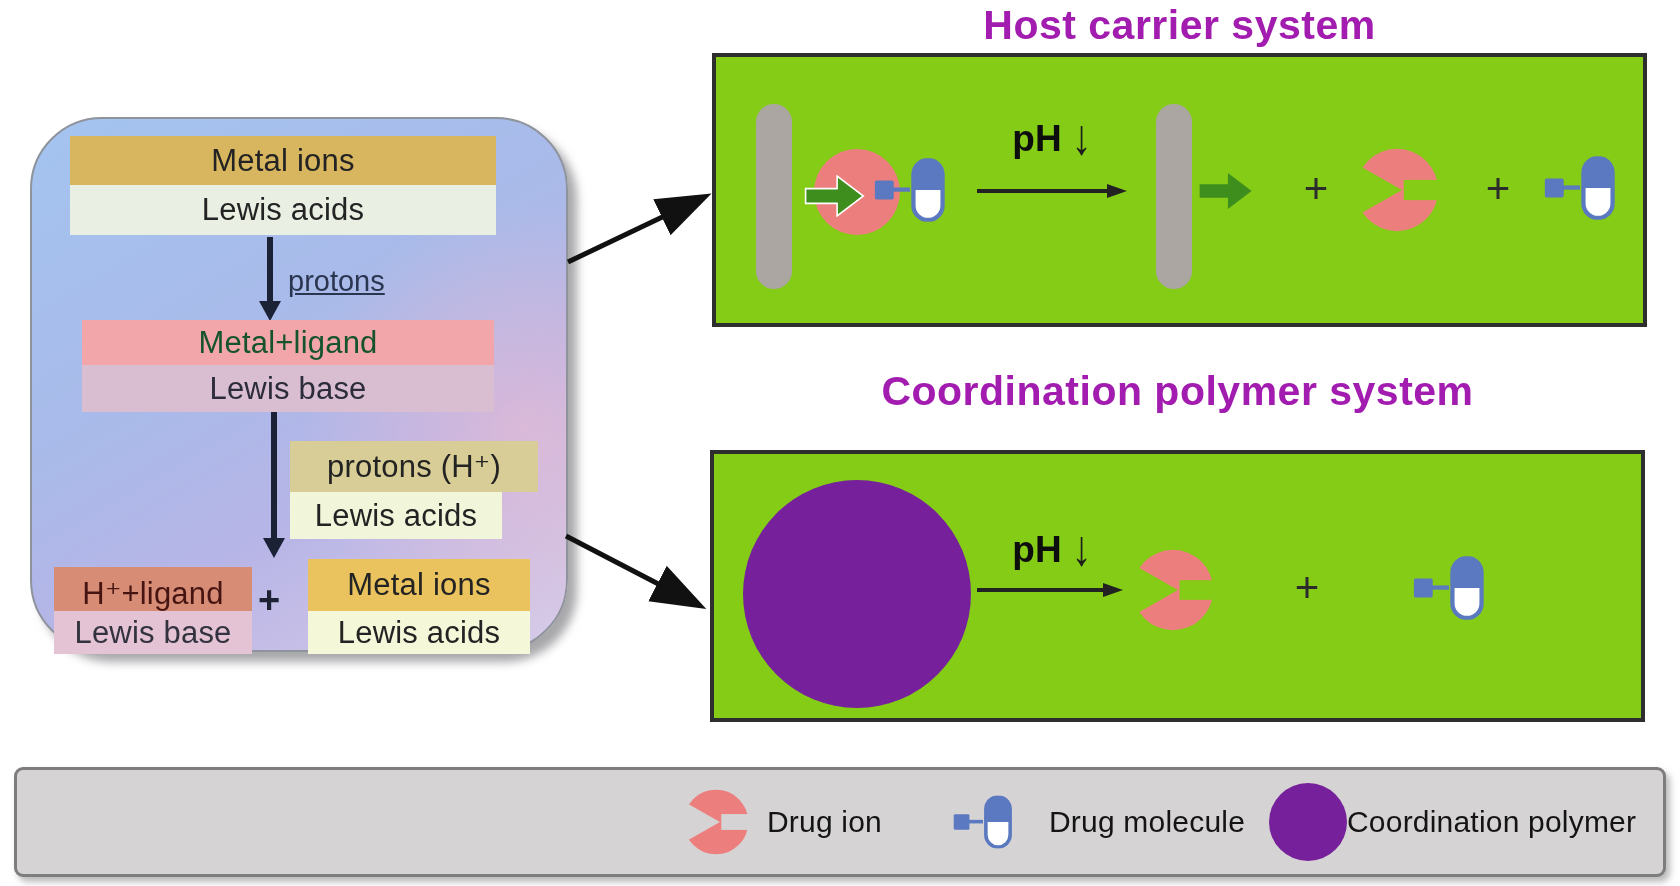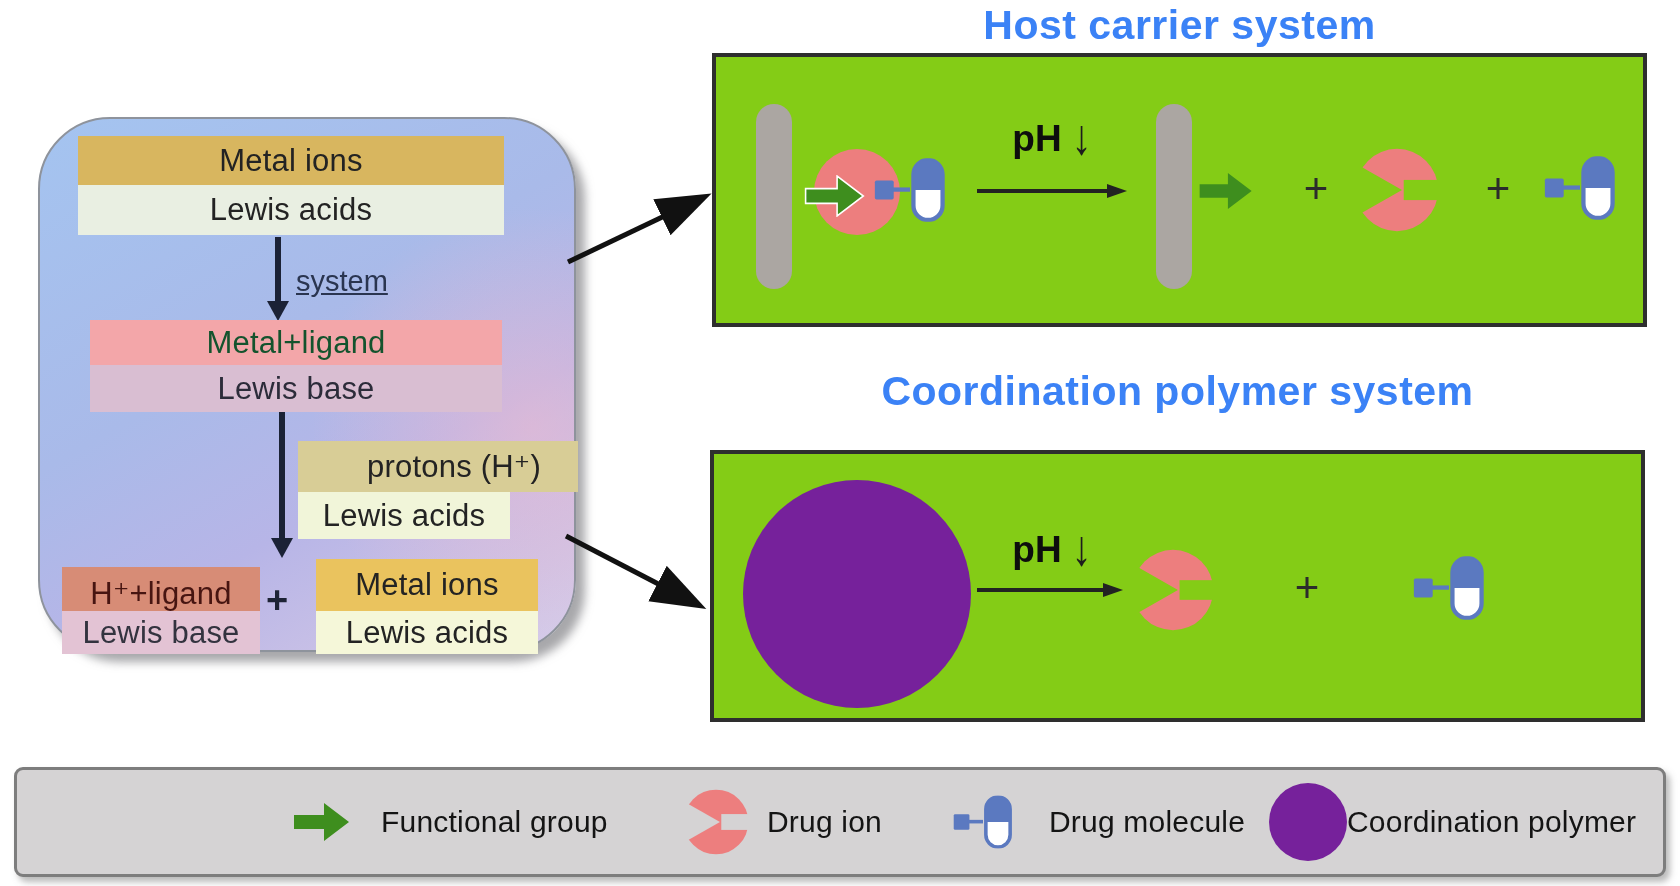--- a/index.html
+++ b/index.html
@@ -2,21 +2,21 @@
 <html style="--gold: #d8b65f; --mint: #e9efe2; --pink-bar: #f3a6a9; --rose-bar: #d9bed2; --tan: #d8cd96; --lightyellow: #f1f5d9; --salmon-red: #d78c76; --rose2: #e3c3d4; --gold2: #eac35e; --lightyellow2: #f5f7d9; --metal-ion-pink: #ed7e7e; --drug-blue: #5b79c0; --functional-green: #3e8e1e; --host-gray: #aba6a2; --legend-pill-gray: #b7b3b4; --polymer-purple: #76219b; --legend-bg: #d5d3d4; --box-border: #2e2e2e; --arrow-navy: #1b2236;"><head>
 <meta charset="utf-8">
 <style>
   html,body{margin:0;padding:0;background:#ffffff;}
   .stage{
     position:relative;width:1680px;height:886px;background:#ffffff;overflow:hidden;
     font-family:"Liberation Sans","DejaVu Sans",sans-serif;color:#1d1d1d;
   }
   
   .flow-panel{
-    position:absolute;left:38px;top:117px;width:534px;height:531px;
+    position:absolute;left:30px;top:117px;width:534px;height:531px;
     border-radius:72px;border:2px solid #8e939c;
     background:
       radial-gradient(circle at 92% 58%, rgba(243,186,205,0.55), rgba(243,186,205,0) 38%),
       linear-gradient(150deg,#a4c4f0 0%,#a9bae9 42%,#b7b5e7 66%,#cdc3e6 88%,#d6cdea 100%);
     box-shadow:9px 10px 10px rgba(110,110,115,0.6);
   }
   .fbox{position:absolute;display:flex;align-items:center;justify-content:center;
         font-size:31px;letter-spacing:0.2px;color:#232323;}
   .fbox.b-gold{background:var(--gold);}
   .fbox.b-mint{background:var(--mint);}
@@ -24,21 +24,21 @@
   .fbox.b-rosebar{background:var(--rose-bar);color:#2c2c3a;}
   .fbox.b-tan{background:var(--tan);}
   .fbox.b-lightyellow{background:var(--lightyellow);}
   .fbox.b-salmon{background:var(--salmon-red);color:#471511;}
   .fbox.b-rose2{background:var(--rose2);color:#33333f;}
   .fbox.b-gold2{background:var(--gold2);}
   .fbox.b-lightyellow2{background:var(--lightyellow2);}
   .flow-plus{position:absolute;font-size:38px;font-weight:700;color:#1d2335;}
   .ligand-label{position:absolute;font-size:29px;color:#2a3550;text-decoration:underline;}
   
-  .system-title{position:absolute;text-align:center;font-size:41px;font-weight:800;color:#3b82f6;letter-spacing:0.5px;}
+  .system-title{position:absolute;text-align:center;font-size:41px;font-weight:800;color:#a21caf;letter-spacing:0.5px;}
   .system-box{position:absolute;background:#84cc16;border:4px solid var(--box-border);box-sizing:border-box;}
   .host-pill{position:absolute;background:var(--host-gray);border-radius:20px;}
   .pink-circle{position:absolute;border-radius:50%;background:var(--metal-ion-pink);}
   .purple-circle{position:absolute;border-radius:50%;background:var(--polymer-purple);}
   .plus-sign{position:absolute;font-size:42px;font-weight:500;color:#2c2c2c;width:44px;text-align:center;}
   .ph-group{position:absolute;}
   .ph-text{font-size:37px;font-weight:800;color:#0d0d0d;white-space:nowrap;}
   .ph-down{font-size:40px;font-weight:400;display:inline-block;transform:scaleY(1.25);margin-left:10px;}
   .abs{position:absolute;}
   
@@ -81,31 +81,31 @@
   </svg>
 
   <div class="flow-panel">
     <div class="fbox b-gold" style="left:38px;top:17px;width:426px;height:49px;">Metal ions</div>
     <div class="fbox b-mint" style="left:38px;top:66px;width:426px;height:50px;">Lewis acids</div>
 
     <svg class="abs" style="left:225px;top:118px;" width="26" height="84" viewBox="0 0 26 84">
       <line x1="13" y1="0" x2="13" y2="66" stroke="#1b2236" stroke-width="6"></line>
       <polygon points="2,64 24,64 13,84" fill="#1b2236"></polygon>
     </svg>
-    <div class="ligand-label" style="left:256px;top:146px;">system</div>
+    <div class="ligand-label" style="left:256px;top:146px;">protons</div>
 
     <div class="fbox b-pinkbar" style="left:50px;top:201px;width:412px;height:45px;">Metal+ligand</div>
     <div class="fbox b-rosebar" style="left:50px;top:246px;width:412px;height:47px;">Lewis base</div>
 
     <svg class="abs" style="left:229px;top:293px;" width="26" height="146" viewBox="0 0 26 146">
       <line x1="13" y1="0" x2="13" y2="128" stroke="#1b2236" stroke-width="6"></line>
       <polygon points="2,126 24,126 13,146" fill="#1b2236"></polygon>
     </svg>
 
-    <div class="fbox b-tan" style="left:258px;top:322px;width:248px;height:51px;padding-left:32px;">protons (H⁺)</div>
+    <div class="fbox b-tan" style="left:258px;top:322px;width:248px;height:51px;">protons (H⁺)</div>
     <div class="fbox b-lightyellow" style="left:258px;top:373px;width:212px;height:47px;">Lewis acids</div>
 
     <div class="fbox b-salmon" style="left:22px;top:440px;width:198px;height:52px;margin-top:8px;">H⁺+ligand</div>
     <div class="fbox b-rose2" style="left:22px;top:492px;width:198px;height:43px;">Lewis base</div>
     <div class="flow-plus" style="left:226px;top:460px;">+</div>
     <div class="fbox b-gold2" style="left:276px;top:440px;width:222px;height:52px;">Metal ions</div>
     <div class="fbox b-lightyellow2" style="left:276px;top:492px;width:222px;height:43px;">Lewis acids</div>
   </div>
 
   <svg class="abs" style="left:558px;top:148px;" width="165" height="130" viewBox="0 0 165 130">
@@ -183,26 +183,20 @@
     <div class="plus-sign" style="left:571px;top:110px;">+</div>
 
     <svg class="abs" style="left:699px;top:96px;" width="72" height="76" viewBox="0 0 84 74">
         <use href="#sym-drug"></use>
       </svg>
   </div>
 
   <div class="legend">
 
 
-    <div class="legend-item" style="left:276px;gap:30px;">
-      <svg width="58" height="40" viewBox="0 0 56 40">
-          <use href="#sym-green-arrow"></use>
-        </svg>
-      <span class="legend-label">Functional group</span>
-    </div>
 
     <div class="legend-item" style="left:666px;gap:18px;">
       <svg width="66" height="66" viewBox="0 0 100 100">
           <use href="#sym-metal-ion"></use>
         </svg>
       <span class="legend-label">Drug ion</span>
     </div>
 
     <div class="legend-item" style="left:936px;gap:36px;">
       <svg width="60" height="54" viewBox="0 0 84 74">

